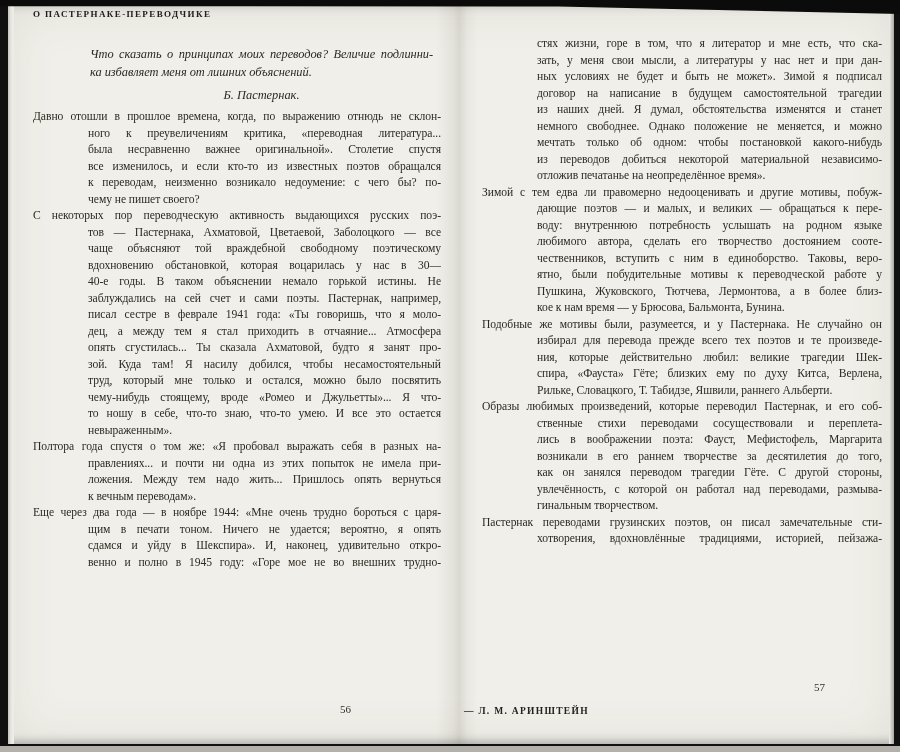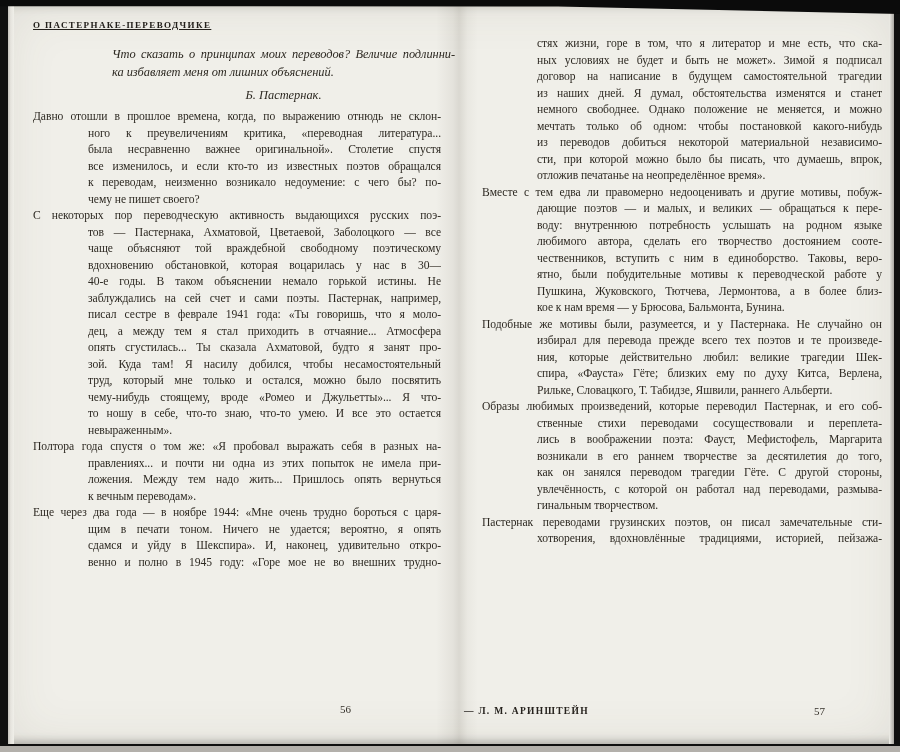--- a/index.html
+++ b/index.html
@@ -21,42 +21,42 @@
   }
   .bottom-strip{position:absolute;left:0;right:0;bottom:0;height:6px;background:#b3b0ab;z-index:4;}
   .page-edge-left{position:absolute;left:0;top:0;bottom:0;width:6px;
     background:linear-gradient(to right,#c6c4be,#e6e4de 45%,#f0efe9);}
   .page-edge-right{position:absolute;right:0;top:0;bottom:0;width:5px;
     background:linear-gradient(to left,#a9a6a1,#f0efe9);}
   .gutter{position:absolute;left:428px;top:0;bottom:0;width:42px;
     background:linear-gradient(to right,rgba(70,62,48,0) 0%,rgba(70,62,48,0.07) 40%,
       rgba(70,62,48,0.13) 55%,rgba(70,62,48,0.04) 75%,rgba(70,62,48,0) 100%);}
   .running-header{
-    position:absolute;left:25px;top:14px;
-    font-weight:bold;font-size:9px;letter-spacing:1.4px;color:#23201b;text-decoration:underline;
+    position:absolute;left:25px;top:3px;
+    font-weight:bold;font-size:9px;letter-spacing:1.4px;color:#23201b;
   }
-  .epigraph{position:absolute;left:104px;top:39px;width:343px;}
+  .epigraph{position:absolute;left:82px;top:39px;width:343px;}
   .epigraph .line{font-style:italic;font-size:12.4px;height:18px;line-height:18px;}
   .epigraph .line.ind{padding-left:0;}
   .epigraph-attribution{
     font-style:italic;font-size:12.4px;text-align:center;margin-top:7px;color:#2d2922;
   }
   .textcol{position:absolute;}
   .textcol.left{left:25px;top:103px;width:408px;}
   .textcol.right{left:474px;top:30px;width:400px;}
   .para{margin:0;}
   .line{
     height:16.5px;line-height:16.5px;font-size:11.6px;letter-spacing:-0.05px;
     color:#2d2922;text-align:justify;text-align-last:justify;overflow:hidden;
   }
   .line.ind{padding-left:55px;}
   .line.end{text-align-last:left;}
   .page-number{position:absolute;font-size:11px;color:#35312a;}
   .page-number.n56{left:332px;top:697px;}
-  .page-number.n57{left:806px;top:699px;}
+  .page-number.n57{left:806px;top:675px;}
   .signature{
     position:absolute;left:456px;top:700px;
     font-weight:bold;font-size:9.5px;letter-spacing:1.3px;color:#26221d;text-align:right;
   }
 </style>
 </head>
 <body>
 
 <div class="book">
   <div class="page-edge-left"></div>
@@ -109,31 +109,31 @@
       <div class="para">
         <div class="line">Еще через два года — в ноябре 1944: «Мне очень трудно бороться с царя-</div>
         <div class="line ind">щим в печати тоном. Ничего не удается; вероятно, я опять</div>
         <div class="line ind">сдамся и уйду в Шекспира». И, наконец, удивительно откро-</div>
         <div class="line ind">венно и полно в 1945 году: «Горе мое не во внешних трудно-</div>
       </div>
     </div>
   <div class="textcol right">
       <div class="para">
         <div class="line ind">стях жизни, горе в том, что я литератор и мне есть, что ска-</div>
+        <div class="line ind">зать, у меня свои мысли, а литературы у нас нет и при дан-</div>
         <div class="line ind">ных условиях не будет и быть не может». Зимой я подписал</div>
         <div class="line ind">договор на написание в будущем самостоятельной трагедии</div>
         <div class="line ind">из наших дней. Я думал, обстоятельства изменятся и станет</div>
         <div class="line ind">немного свободнее. Однако положение не меняется, и можно</div>
         <div class="line ind">мечтать только об одном: чтобы постановкой какого-нибудь</div>
         <div class="line ind">из переводов добиться некоторой материальной независимо-</div>
-        <div class="line ind">сти, при которой можно было бы писать, что думаешь, впрок,</div>
         <div class="line ind end">отложив печатанье на неопределённое время».</div>
       </div>
       <div class="para">
-        <div class="line">Вместе с тем едва ли правомерно недооценивать и другие мотивы, побуж-</div>
+        <div class="line">Зимой с тем едва ли правомерно недооценивать и другие мотивы, побуж-</div>
         <div class="line ind">дающие поэтов — и малых, и великих — обращаться к пере-</div>
         <div class="line ind">воду: внутреннюю потребность услышать на родном языке</div>
         <div class="line ind">любимого автора, сделать его творчество достоянием сооте-</div>
         <div class="line ind">чественников, вступить с ним в единоборство. Таковы, веро-</div>
         <div class="line ind">ятно, были побудительные мотивы к переводческой работе у</div>
         <div class="line ind">Пушкина, Жуковского, Тютчева, Лермонтова, а в более близ-</div>
         <div class="line ind end">кое к нам время — у Брюсова, Бальмонта, Бунина.</div>
       </div>
       <div class="para">
         <div class="line">Подобные же мотивы были, разумеется, и у Пастернака. Не случайно он</div>

